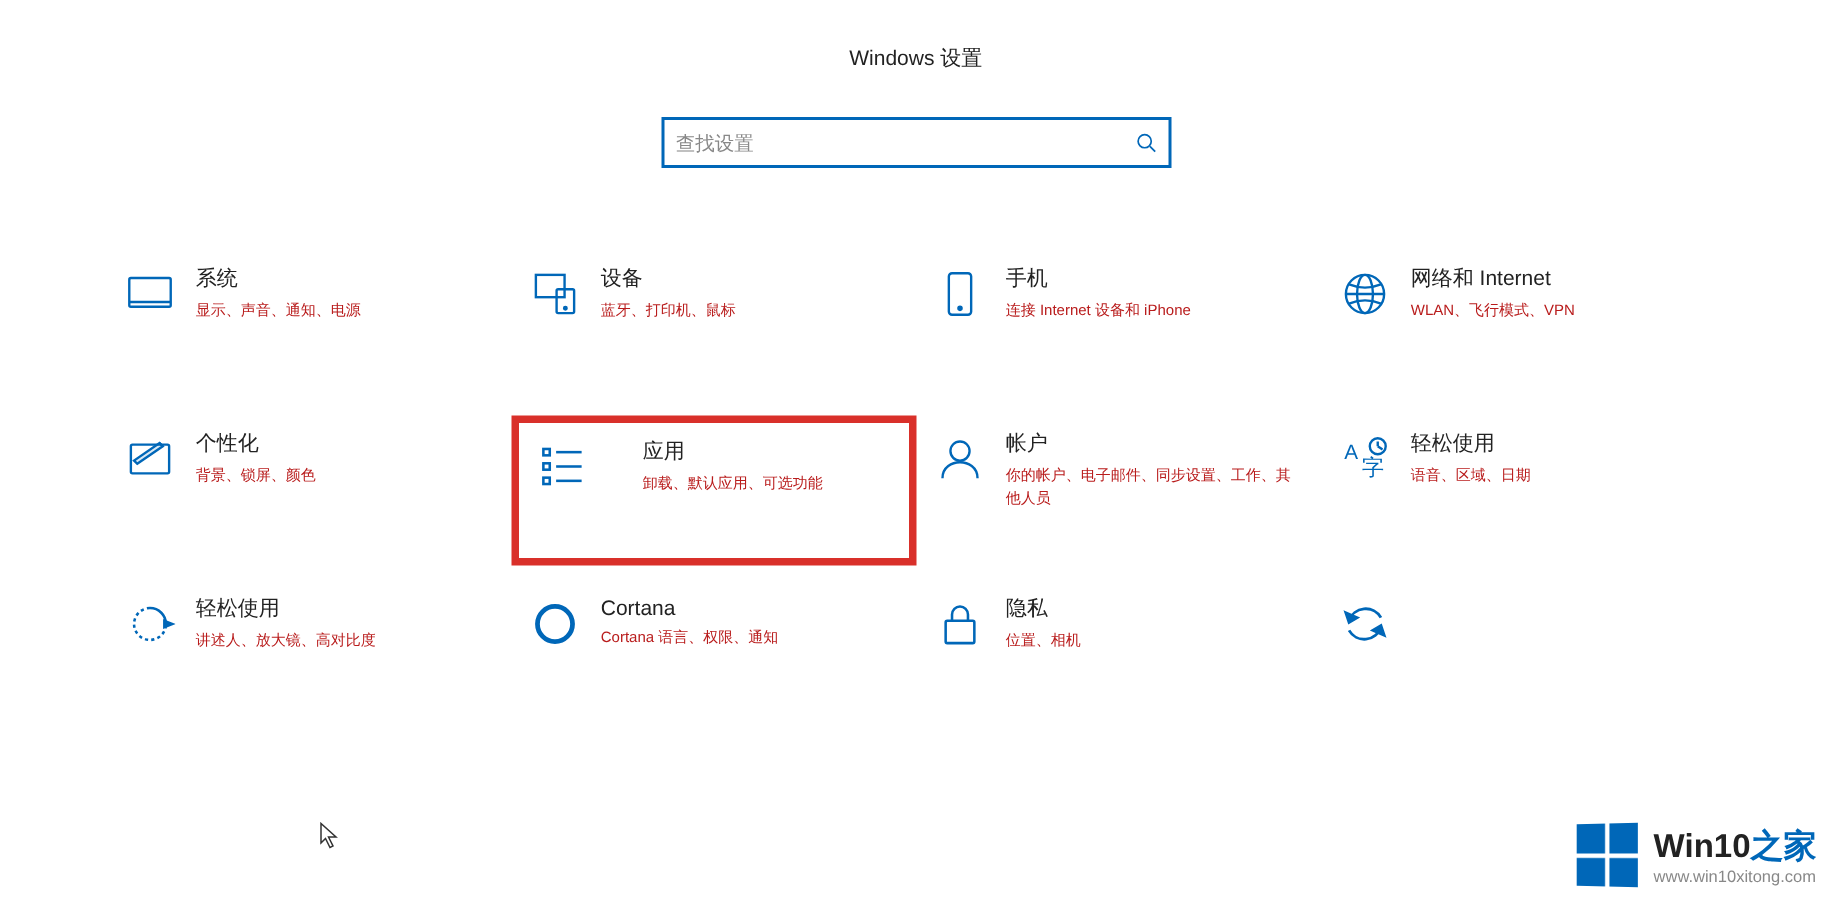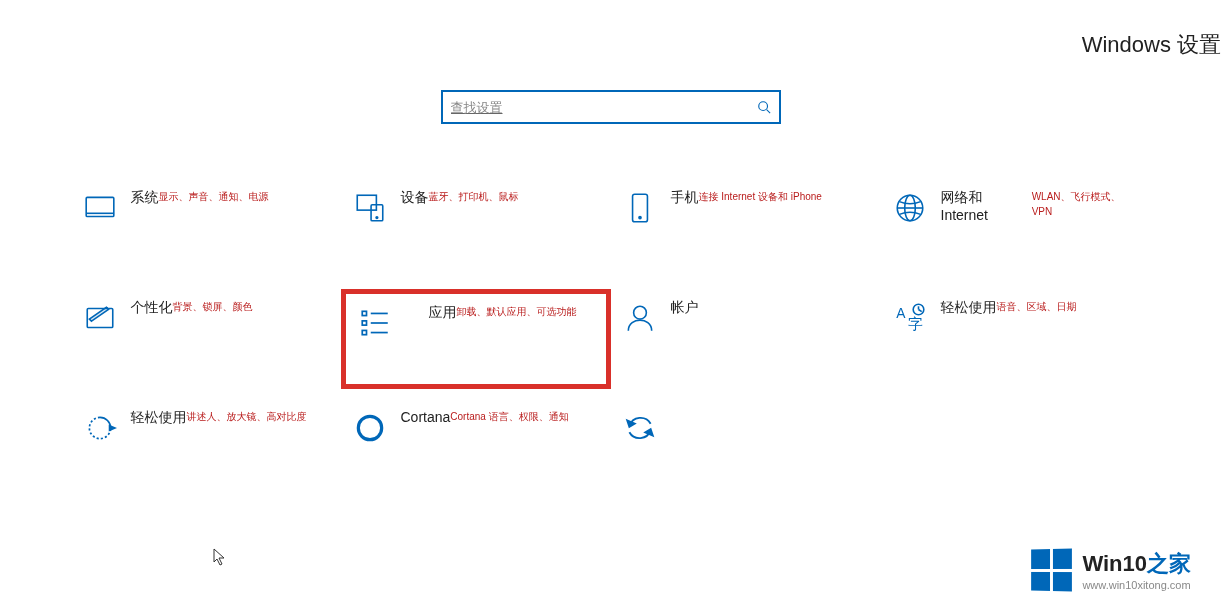--- a/index.html
+++ b/index.html
@@ -6,43 +6,42 @@
   body {
     font-family: "Microsoft YaHei", "Segoe UI", sans-serif;
     background: #ffffff;
     width: 1221px;
     height: 613px;
     overflow: hidden;
     position: relative;
   }
   .container { width: 100%; height: 100%; padding-top: 30px; }
   .page-title {
-    text-align: right;
-    font-size: 22px;
+    text-align: center;
+    font-size: 14px;
     font-weight: 400;
     color: #222;
     margin-bottom: 30px;
   }
   .search-wrap { display: flex; justify-content: center; margin-bottom: 55px; }
   .search-box {
     width: 340px;
     height: 34px;
     border: 2px solid #0067b8;
     display: flex;
     align-items: center;
     padding: 0 8px;
   }
   .search-input {
     flex: 1;
     border: none;
     outline: none;
     font-size: 13px;
     color: #666;
     background: transparent;
-    text-decoration: underline;
   }
   .search-input::placeholder { color: #888; }
   .search-icon { width: 14px; height: 14px; color: #0067b8; }
   .grid {
     display: grid;
     grid-template-columns: repeat(4, 270px);
     grid-auto-rows: 100px;
     justify-content: center;
     row-gap: 10px;
     column-gap: 0;
@@ -59,30 +58,30 @@
     width: 34px;
     height: 34px;
     display: flex;
     align-items: center;
     justify-content: center;
     color: #0067b8;
     flex-shrink: 0;
     margin-right: 14px;
     margin-top: 2px;
   }
-  .tile-text { display: flex; flex-direction: row; }
+  .tile-text { display: flex; flex-direction: column; }
   .tile-title { font-size: 14px; color: #222; margin-bottom: 5px; }
   .tile-desc { font-size: 10px; color: #b91c1c; line-height: 1.5; max-width: 190px; }
   .highlight {
     border: 5px solid #d9302a;
     gap: 23px;
   }
   .watermark {
     position: absolute;
-    right: 30px;
+    right: 10px;
     bottom: 22px;
     display: flex;
     align-items: flex-start;
     gap: 10px;
   }
   .win-logo {
     width: 42px; height: 42px;
     display: grid;
     grid-template-columns: 1fr 1fr;
     grid-template-rows: 1fr 1fr;
@@ -213,20 +212,21 @@
 
     <div class="tile">
       <span class="tile-icon">
         <svg viewBox="0 0 32 32" fill="none" stroke="currentColor" stroke-width="1.5">
             <circle cx="16" cy="11" r="6"></circle>
             <path d="M5 28 C5 21 11 18 16 18 C21 18 27 21 27 28"></path>
           </svg>
       </span>
       <div class="tile-text">
         <span class="tile-title">帐户</span>
+        <span class="tile-desc">你的帐户、电子邮件、同步设置、工作、其他人员</span>
       </div>
     </div>
 
     <div class="tile">
       <span class="tile-icon">
         <svg viewBox="0 0 32 32" fill="none" stroke="currentColor" stroke-width="1.5">
             <text x="3" y="16" font-size="13" fill="currentColor" stroke="none">A</text>
             <text x="14" y="26" font-size="14" fill="currentColor" stroke="none">字</text>
             <circle cx="24" cy="8" r="5"></circle>
             <line x1="24" y1="5" x2="24" y2="8"></line>
@@ -259,20 +259,32 @@
         <svg viewBox="0 0 32 32" fill="none" stroke="currentColor" stroke-width="3">
             <circle cx="16" cy="16" r="11"></circle>
           </svg>
       </span>
       <div class="tile-text">
         <span class="tile-title">Cortana</span>
         <span class="tile-desc">Cortana 语言、权限、通知</span>
       </div>
     </div>
 
+    <div class="tile">
+      <span class="tile-icon">
+        <svg viewBox="0 0 32 32" fill="none" stroke="currentColor" stroke-width="1.6">
+            <rect x="7" y="14" width="18" height="14" rx="1"></rect>
+            <path d="M11 14 V10 a5 5 0 0 1 10 0 V14"></path>
+          </svg>
+      </span>
+      <div class="tile-text">
+        <span class="tile-title">隐私</span>
+        <span class="tile-desc">位置、相机</span>
+      </div>
+    </div>
 
     <div class="tile">
       <span class="tile-icon">
         <svg viewBox="0 0 32 32" fill="none" stroke="currentColor" stroke-width="1.8">
             <path d="M26 12 A11 11 0 0 0 6 14"></path>
             <polygon points="4,9 6,15 11,12" fill="currentColor"></polygon>
             <path d="M6 20 A11 11 0 0 0 26 18"></path>
             <polygon points="28,23 26,17 21,20" fill="currentColor"></polygon>
           </svg>
       </span>

